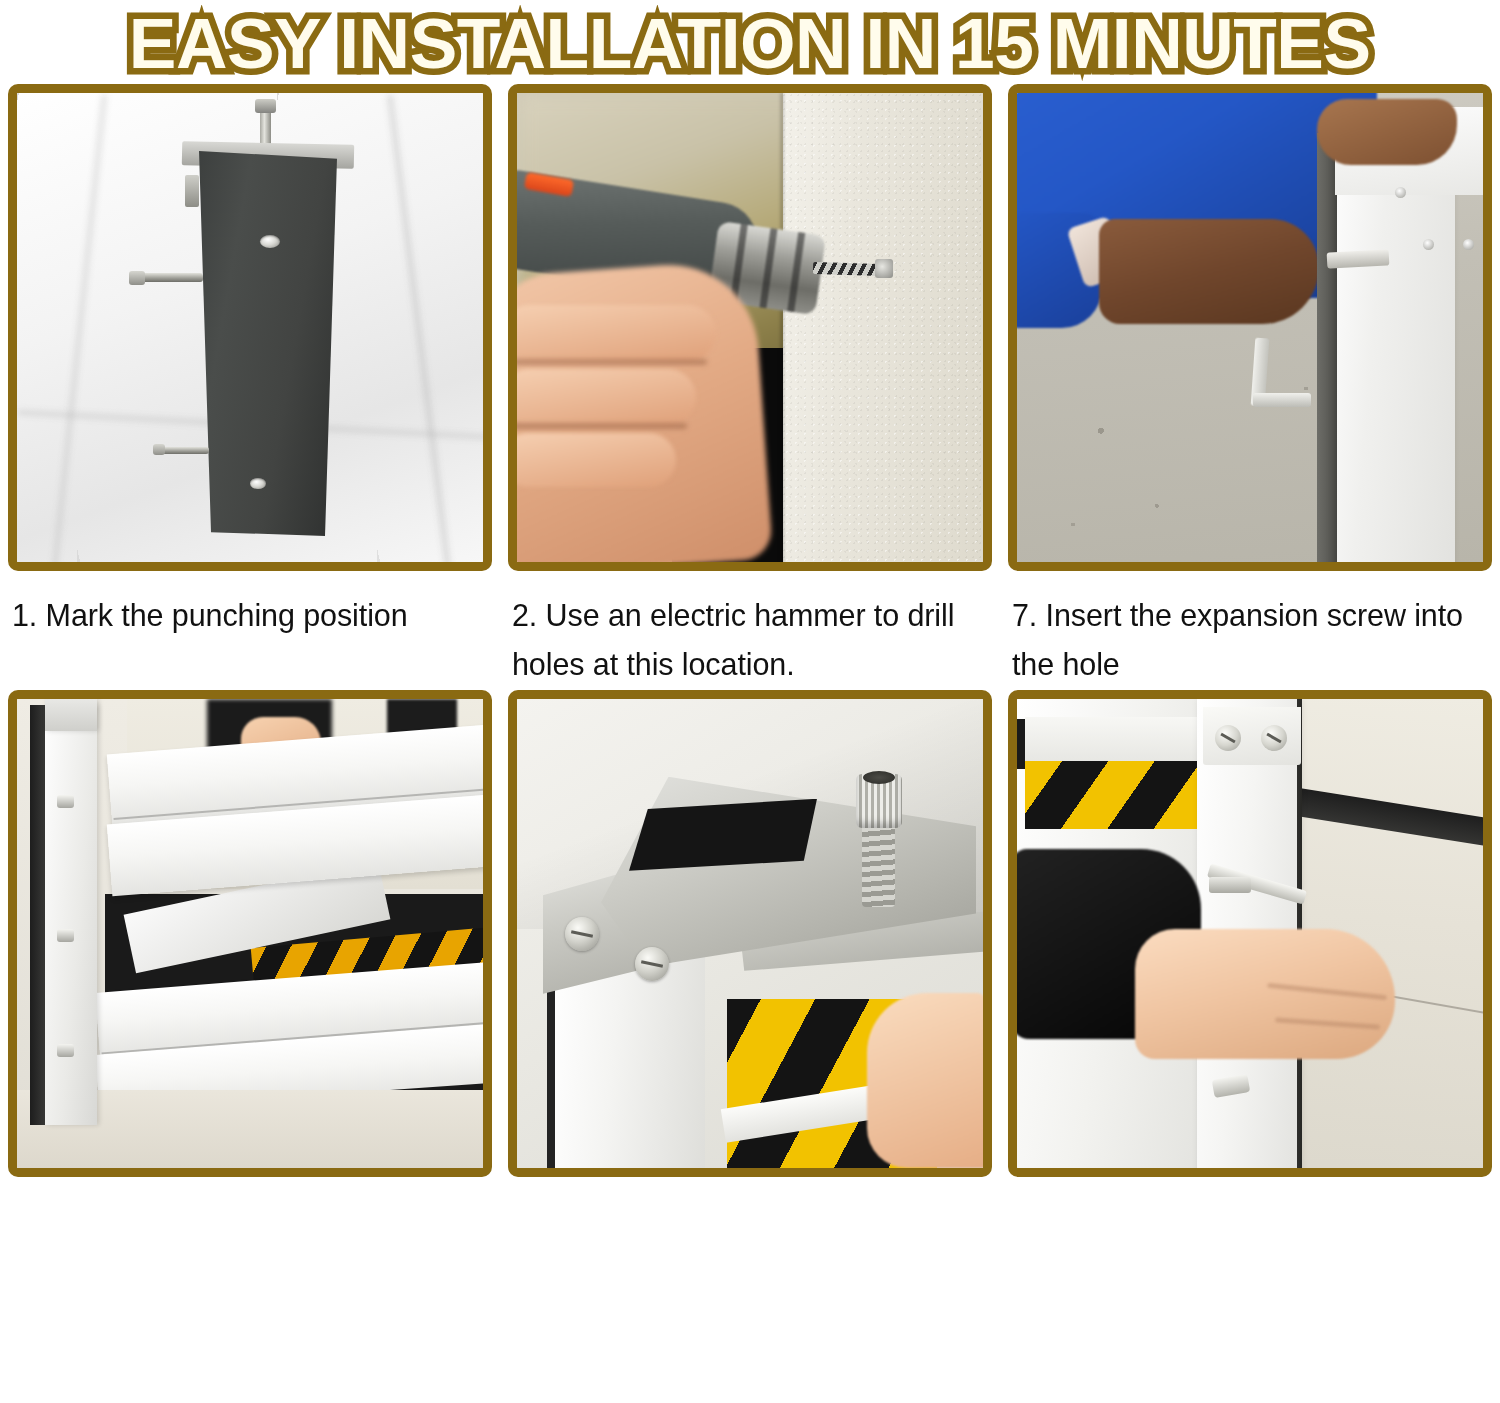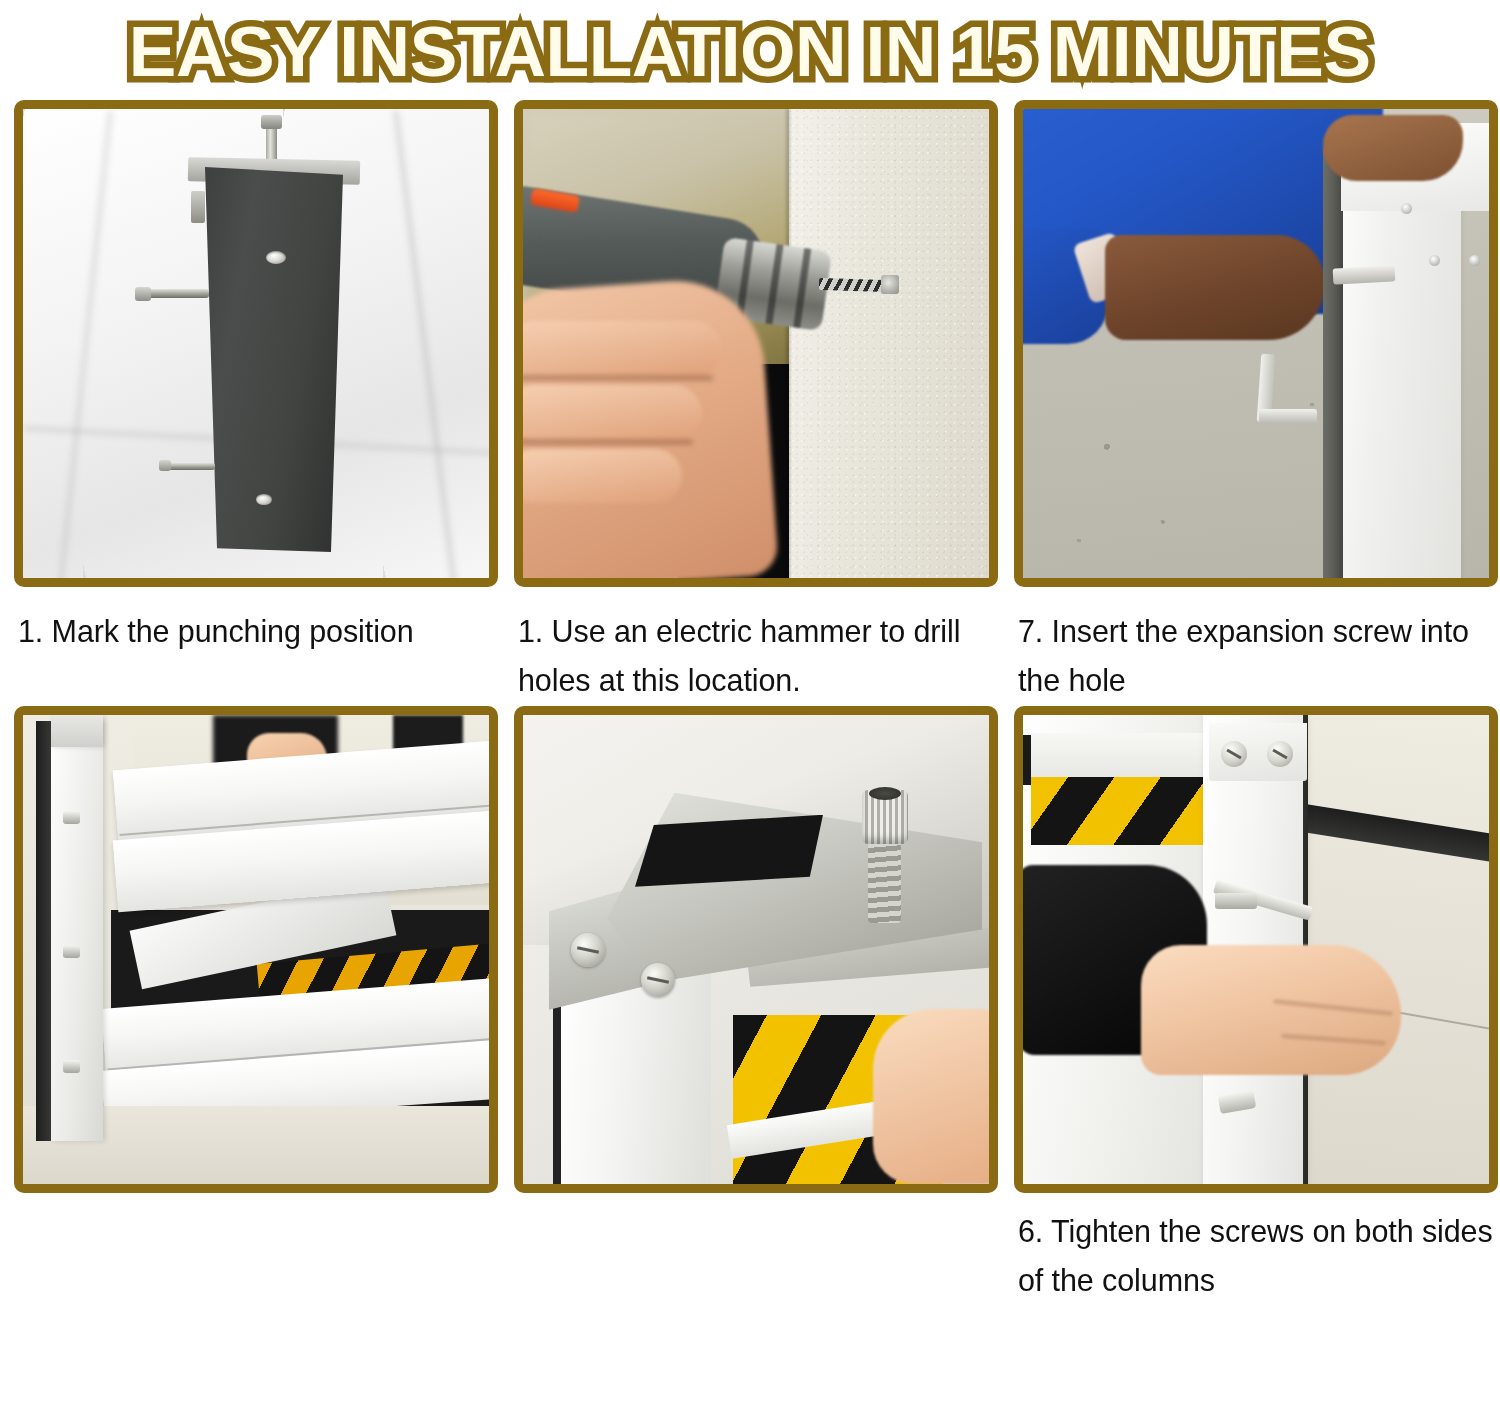--- a/index.html
+++ b/index.html
@@ -9,21 +9,21 @@
     height: 1403px;
     background: #ffffff;
     font-family: "Liberation Sans", "DejaVu Sans", sans-serif;
     overflow: hidden;
   }
 
   .page { width: 1500px; height: 1403px; position: relative; }
 
   
   .banner {
-    height: 100px;
+    height: 84px;
     display: flex;
     align-items: center;
     justify-content: center;
     padding-top: 4px;
   }
   .banner-title {
     font-size: 70px;
     font-weight: bold;
     letter-spacing: -0.5px;
     line-height: 1;
@@ -36,21 +36,21 @@
   }
 
   
   .grid {
     display: grid;
     grid-template-columns: repeat(3, 500px);
     grid-template-rows: auto auto;
     width: 1500px;
   }
 
-  .cell { width: 500px; padding: 0 8px; margin-left: 6px; }
+  .cell { width: 500px; padding: 0 8px; }
 
   .photo-frame {
     width: 484px;
     height: 487px;
     border: 9px solid #8A6A12;
     border-radius: 10px;
     overflow: hidden;
     position: relative;
     background: #efefe8;
   }
@@ -582,21 +582,21 @@
           <div class="s2-bit"></div>
           <div class="s2-bit-tip"></div>
           <div class="s2-hand"></div>
           <div class="s2-finger" style="left:-16px; top:212px; width:215px; height:56px;"></div>
           <div class="s2-finger" style="left:-16px; top:276px; width:195px; height:56px;"></div>
           <div class="s2-finger" style="left:-16px; top:340px; width:175px; height:54px;"></div>
           <div class="s2-finger-sep" style="left:-10px; top:266px; width:200px; height:6px;"></div>
           <div class="s2-finger-sep" style="left:-10px; top:330px; width:180px; height:6px;"></div>
         </div>
       </div>
-      <div class="caption">1. Use an electric hammer to drill holes at this location.</div>
+      <div class="caption">2. Use an electric hammer to drill holes at this location.</div>
     </div>
 
     <div class="cell row1">
       <div class="photo-frame">
         <div class="photo">
           <div class="s3-floor"></div>
           <div class="s3-floor-spots"></div>
           <div class="s3-shirt"></div>
           <div class="s3-shirt2"></div>
           <div class="s3-cuff"></div>
@@ -690,17 +690,16 @@
           <div class="s6-bscrew" style="left:244px; top:26px;"></div>
           <div class="s6-tool"></div>
           <div class="s6-tool2"></div>
           <div class="s6-lowscrew"></div>
           <div class="s6-sleeve"></div>
           <div class="s6-hand"></div>
           <div class="s6-finger-line" style="left:250px; top:290px; width:120px; height:5px; transform:rotate(6deg);"></div>
           <div class="s6-finger-line" style="left:258px; top:322px; width:105px; height:5px; transform:rotate(4deg);"></div>
         </div>
       </div>
-      <div class="caption">6. Tighten the screws on both sides of the columns</div>
     </div>
 
   </div>
 </div>
 
 </body></html>

